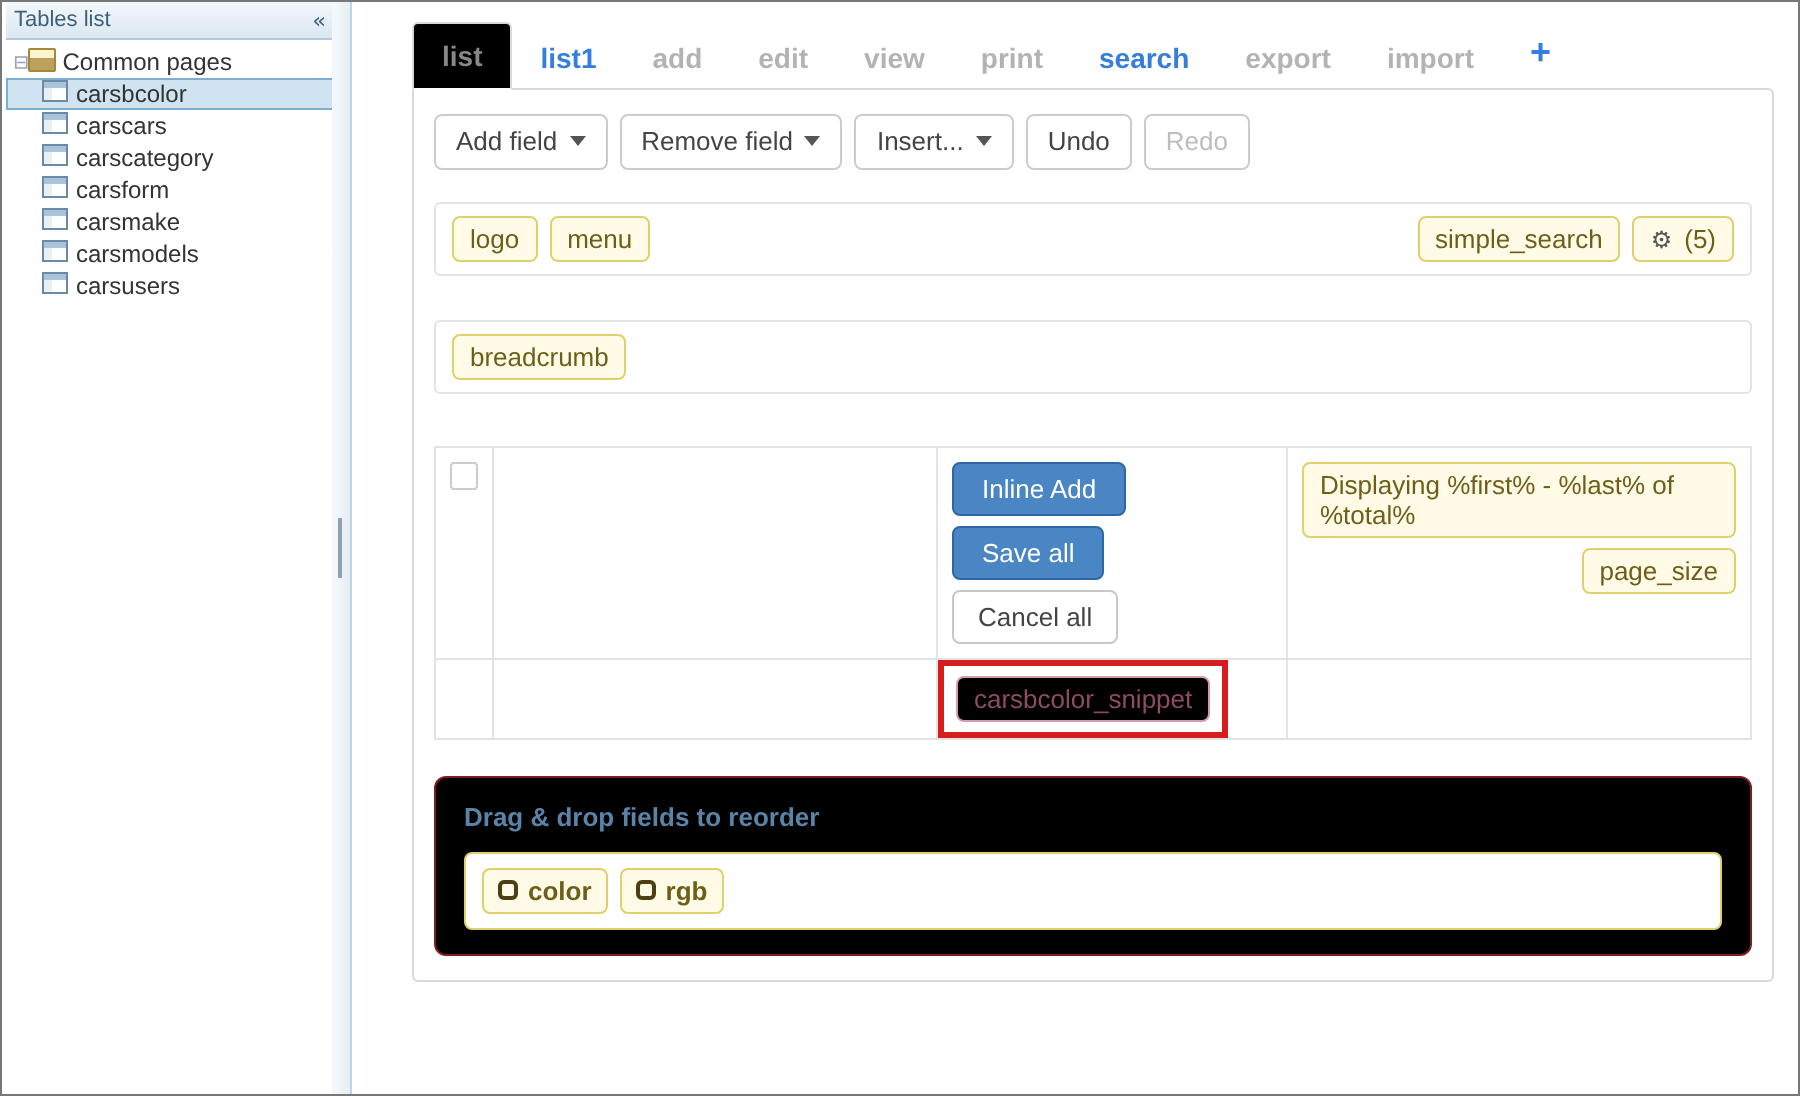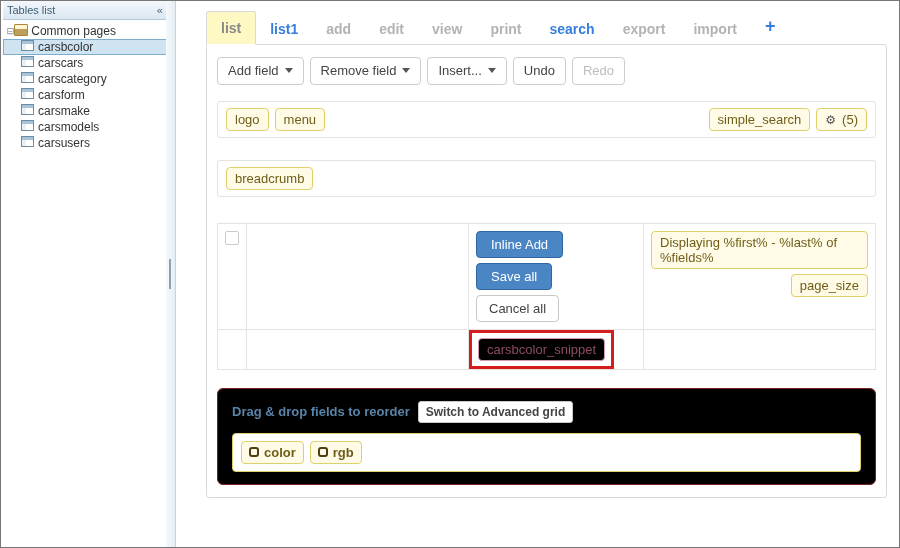--- a/index.html
+++ b/index.html
@@ -15,21 +15,21 @@
   .tree-row.selected { background:#cfe3f1; border:1px solid #7caed1; padding:0 3px; height:16px;}
   .tree-row .indent { width:14px; display:inline-block;}
   .tree-row .dash { color:#9aa5af; margin-right:0px; font-family:monospace;}
   .glyph-folder::before { content:""; display:inline-block; width:12px; height:10px; background:#bda05b; border:1px solid #a68637; border-radius:1px; margin-right:3px; box-shadow:inset 0 4px 0 #fff4d2; }
   .glyph-table::before { content:""; display:inline-block; width:11px; height:9px; background:#fff; border:1px solid #6c8aa3; margin-right:4px;
        box-shadow: inset 0 3px 0 #a9c3d8, inset 4px 0 0 #e8f0f7; }
   .main { position:absolute; left:175px; right:0; top:0; bottom:0; background:#fff; padding:6px 12px 12px 30px; overflow:hidden;}
   .tabs { display:flex; align-items:flex-end; height:38px; padding-top:10px; gap:0;}
   .tab { padding:8px 14px; font-size:14px; font-weight:bold; color:#b3b3b3; cursor:pointer;}
   .tab.blue{ color:#357edd;}
-  .tab.active{ color:#888; border:1px solid #d9d9d9; border-bottom:1px solid #fff; border-radius:3px 3px 0 0; background:#fef9c3;}
+  .tab.active{ color:#888; border:1px solid #d9d9d9; border-bottom:1px solid #fff; border-radius:3px 3px 0 0; background:#000000;}
   .tab.plus{ color:#357edd; font-size:18px; font-weight:bold;}
   .panel { border:1px solid #d9d9d9; border-radius:0 3px 3px 3px; padding:12px 10px; margin-top:-1px; background:#fff;}
   .toolbar { display:flex; gap:6px; margin-bottom:16px;}
   .btn { border:1px solid #ccc; background:#fff; border-radius:4px; padding:5px 10px; font-size:13px; color:#444; display:inline-flex; align-items:center; gap:4px; cursor:pointer; line-height:1.2;}
   .btn.disabled { color:#bdbdbd; cursor:default;}
   .caret { width:0; height:0; border-left:4px solid transparent; border-right:4px solid transparent; border-top:5px solid #555; display:inline-block; margin-left:2px;}
   .chip { display:inline-flex; gap:4px; background:#fffbe6; border:1px solid #e0d06b; border-radius:4px; padding:3px 8px; font-size:13px; color:#6f5e18;}
   .row-box{ border:1px solid #e3e3e3; border-radius:3px; padding:6px 8px; display:flex; align-items:center; gap:6px;}
   .row-box.header-row{ justify-content:flex-start; }
   .header-row .right{ margin-left:auto; display:flex; gap:6px;}
@@ -176,21 +176,21 @@
         </div>
         <div class="lt-cell hidden-wide"></div>
         <div class="lt-cell" style="width:175px;">
           <div class="btn-solid"><span>Inline Add</span></div><br>
           <div class="btn-solid"><span>Save all</span></div><br>
           <div class="btn-outline"><span>Cancel all</span></div>
         </div>
         <div class="lt-cell">
           <div class="right-cell-inner">
             <span class="chip">
-                <span>Displaying %first% - %last% of %fields%</span>
+                <span>Displaying %first% - %last% of %total%</span>
               </span>
             <span class="chip">
                 <span>page_size</span>
               </span>
           </div>
         </div>
       </div>
       <div class="lt-row">
         <div class="lt-cell checkbox"></div>
         <div class="lt-cell"></div>
@@ -201,21 +201,20 @@
               </span>
           </div>
         </div>
         <div class="lt-cell"></div>
       </div>
     </div>
 
     <div class="dd-area">
       <div class="dd-head">
         <span>Drag &amp; drop fields to reorder</span>
-        <span class="switch"><span>Switch to Advanced grid</span></span>
       </div>
       <div class="field-strip">
         <span class="field-chip">
           <span class="req-box"></span>
           <span>color</span>
         </span>
         <span class="field-chip">
           <span class="req-box"></span>
           <span>rgb</span>
         </span>

